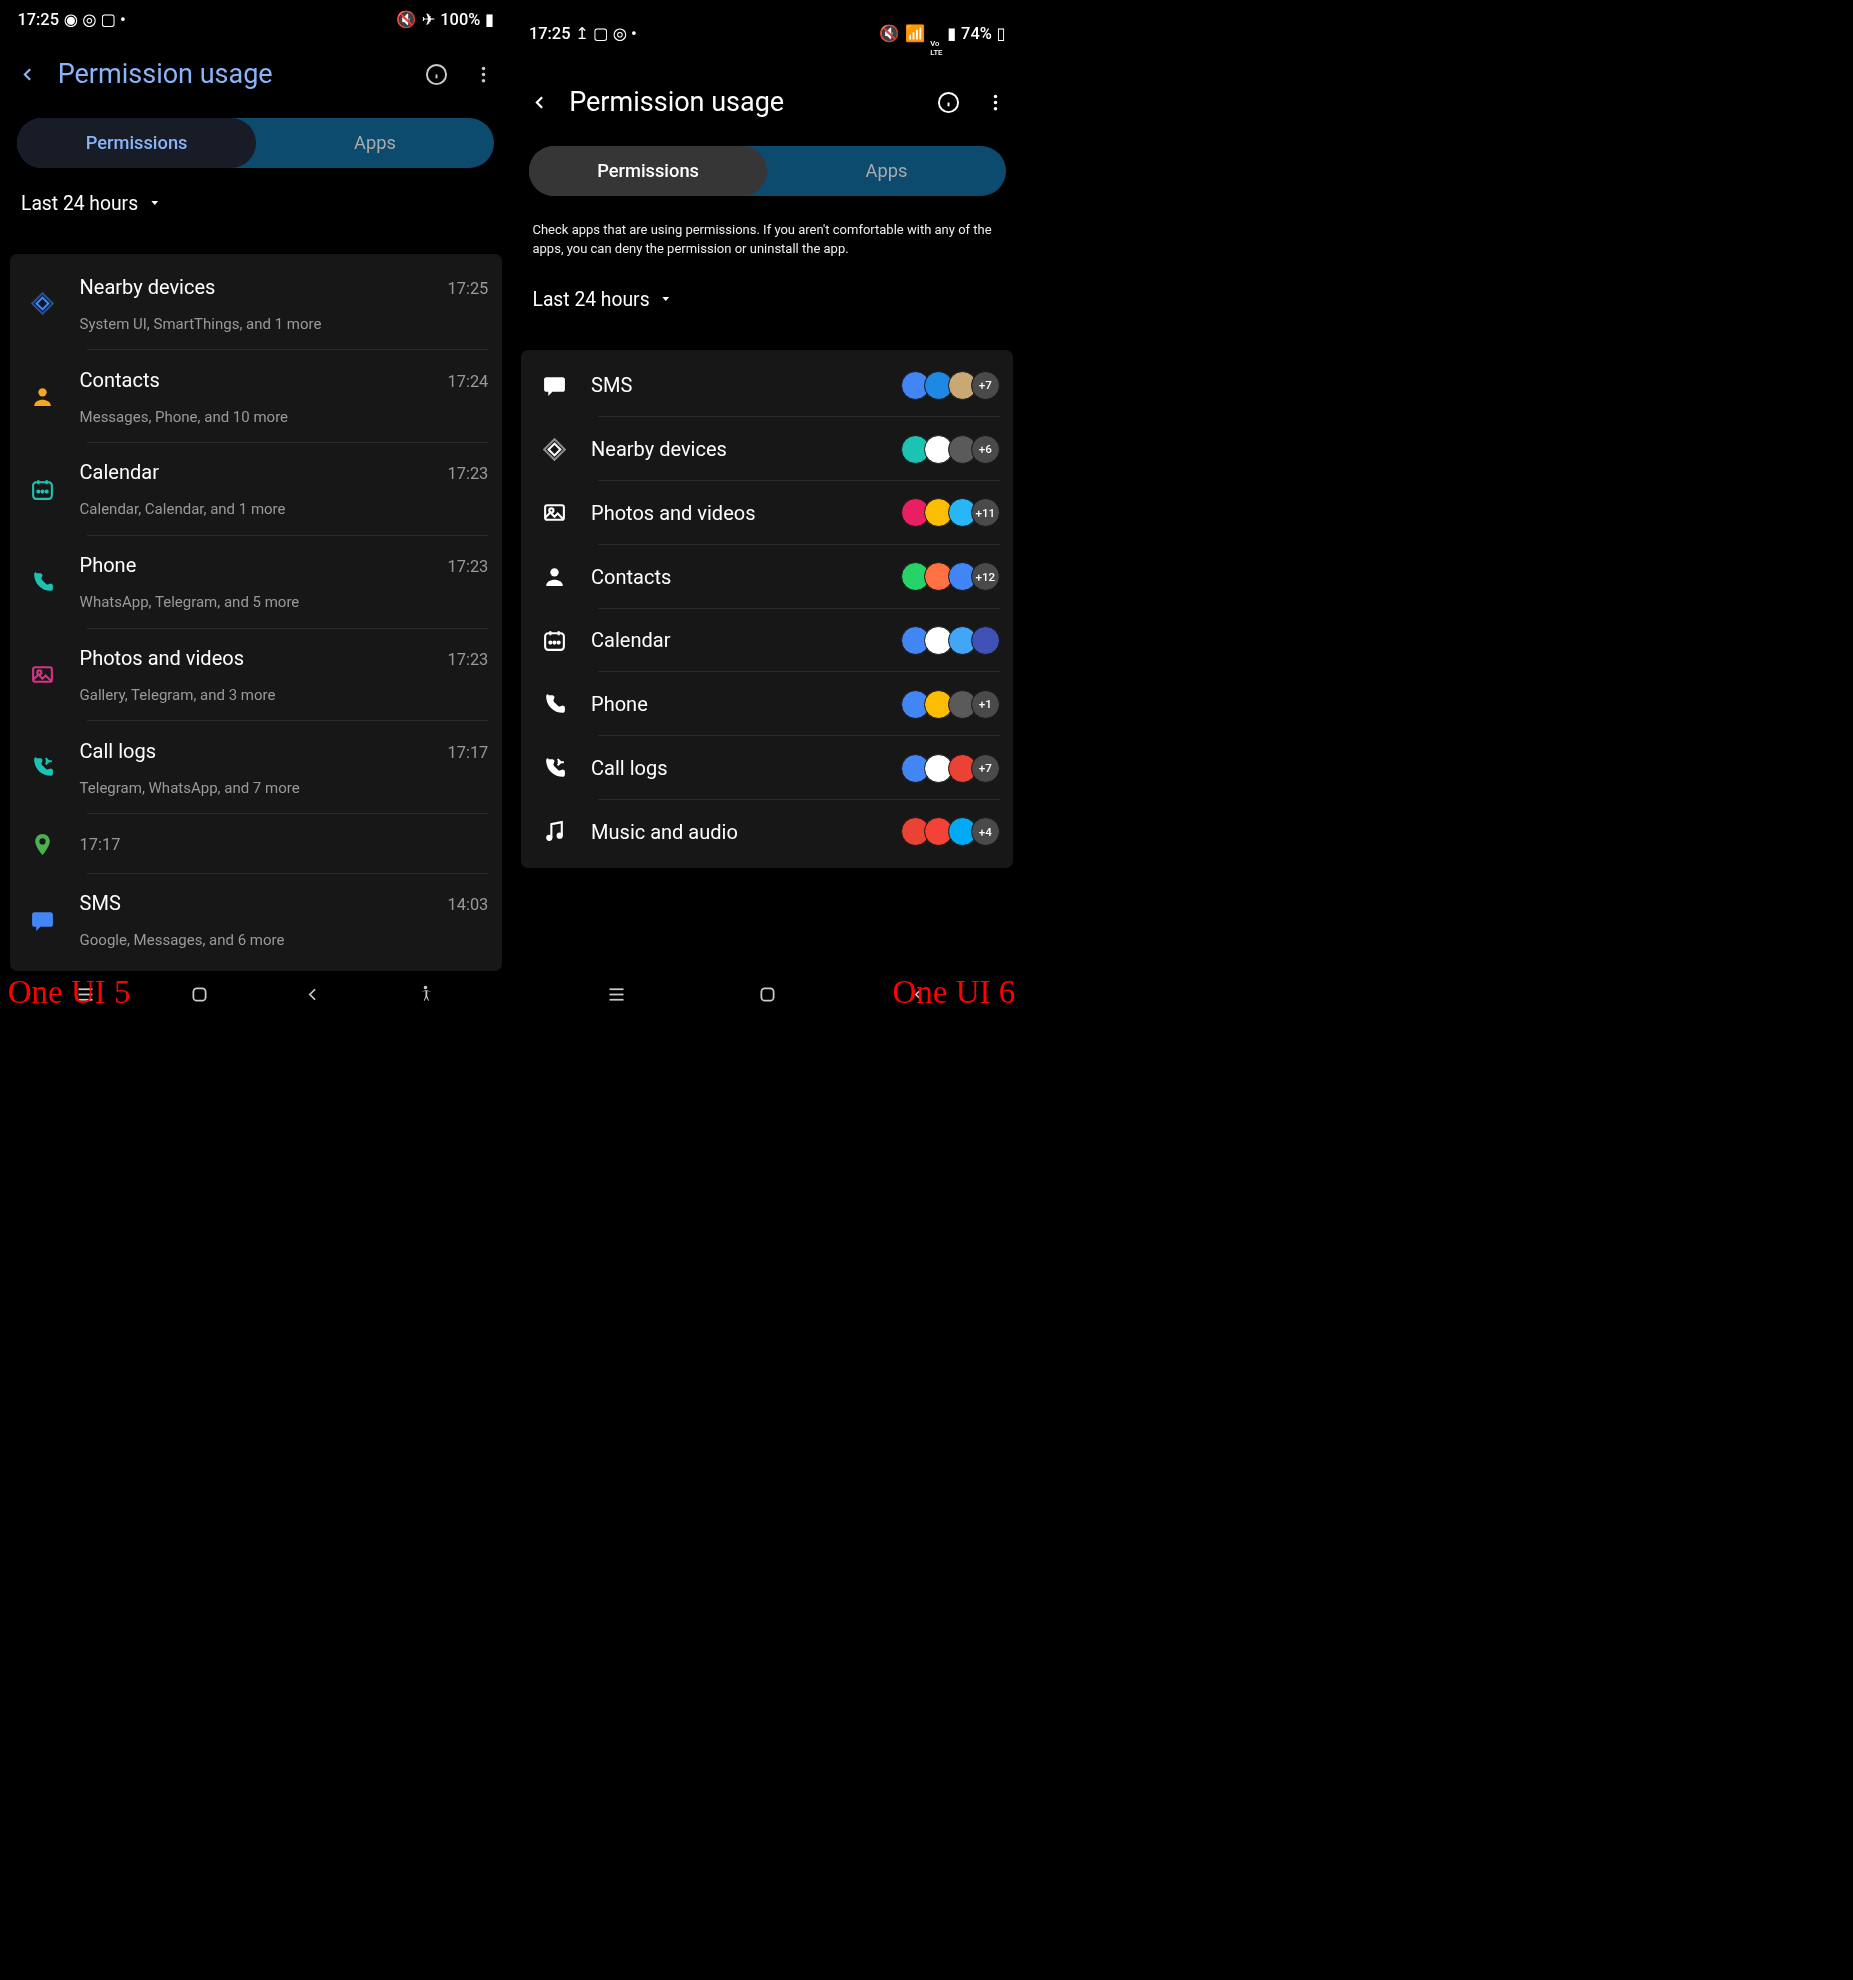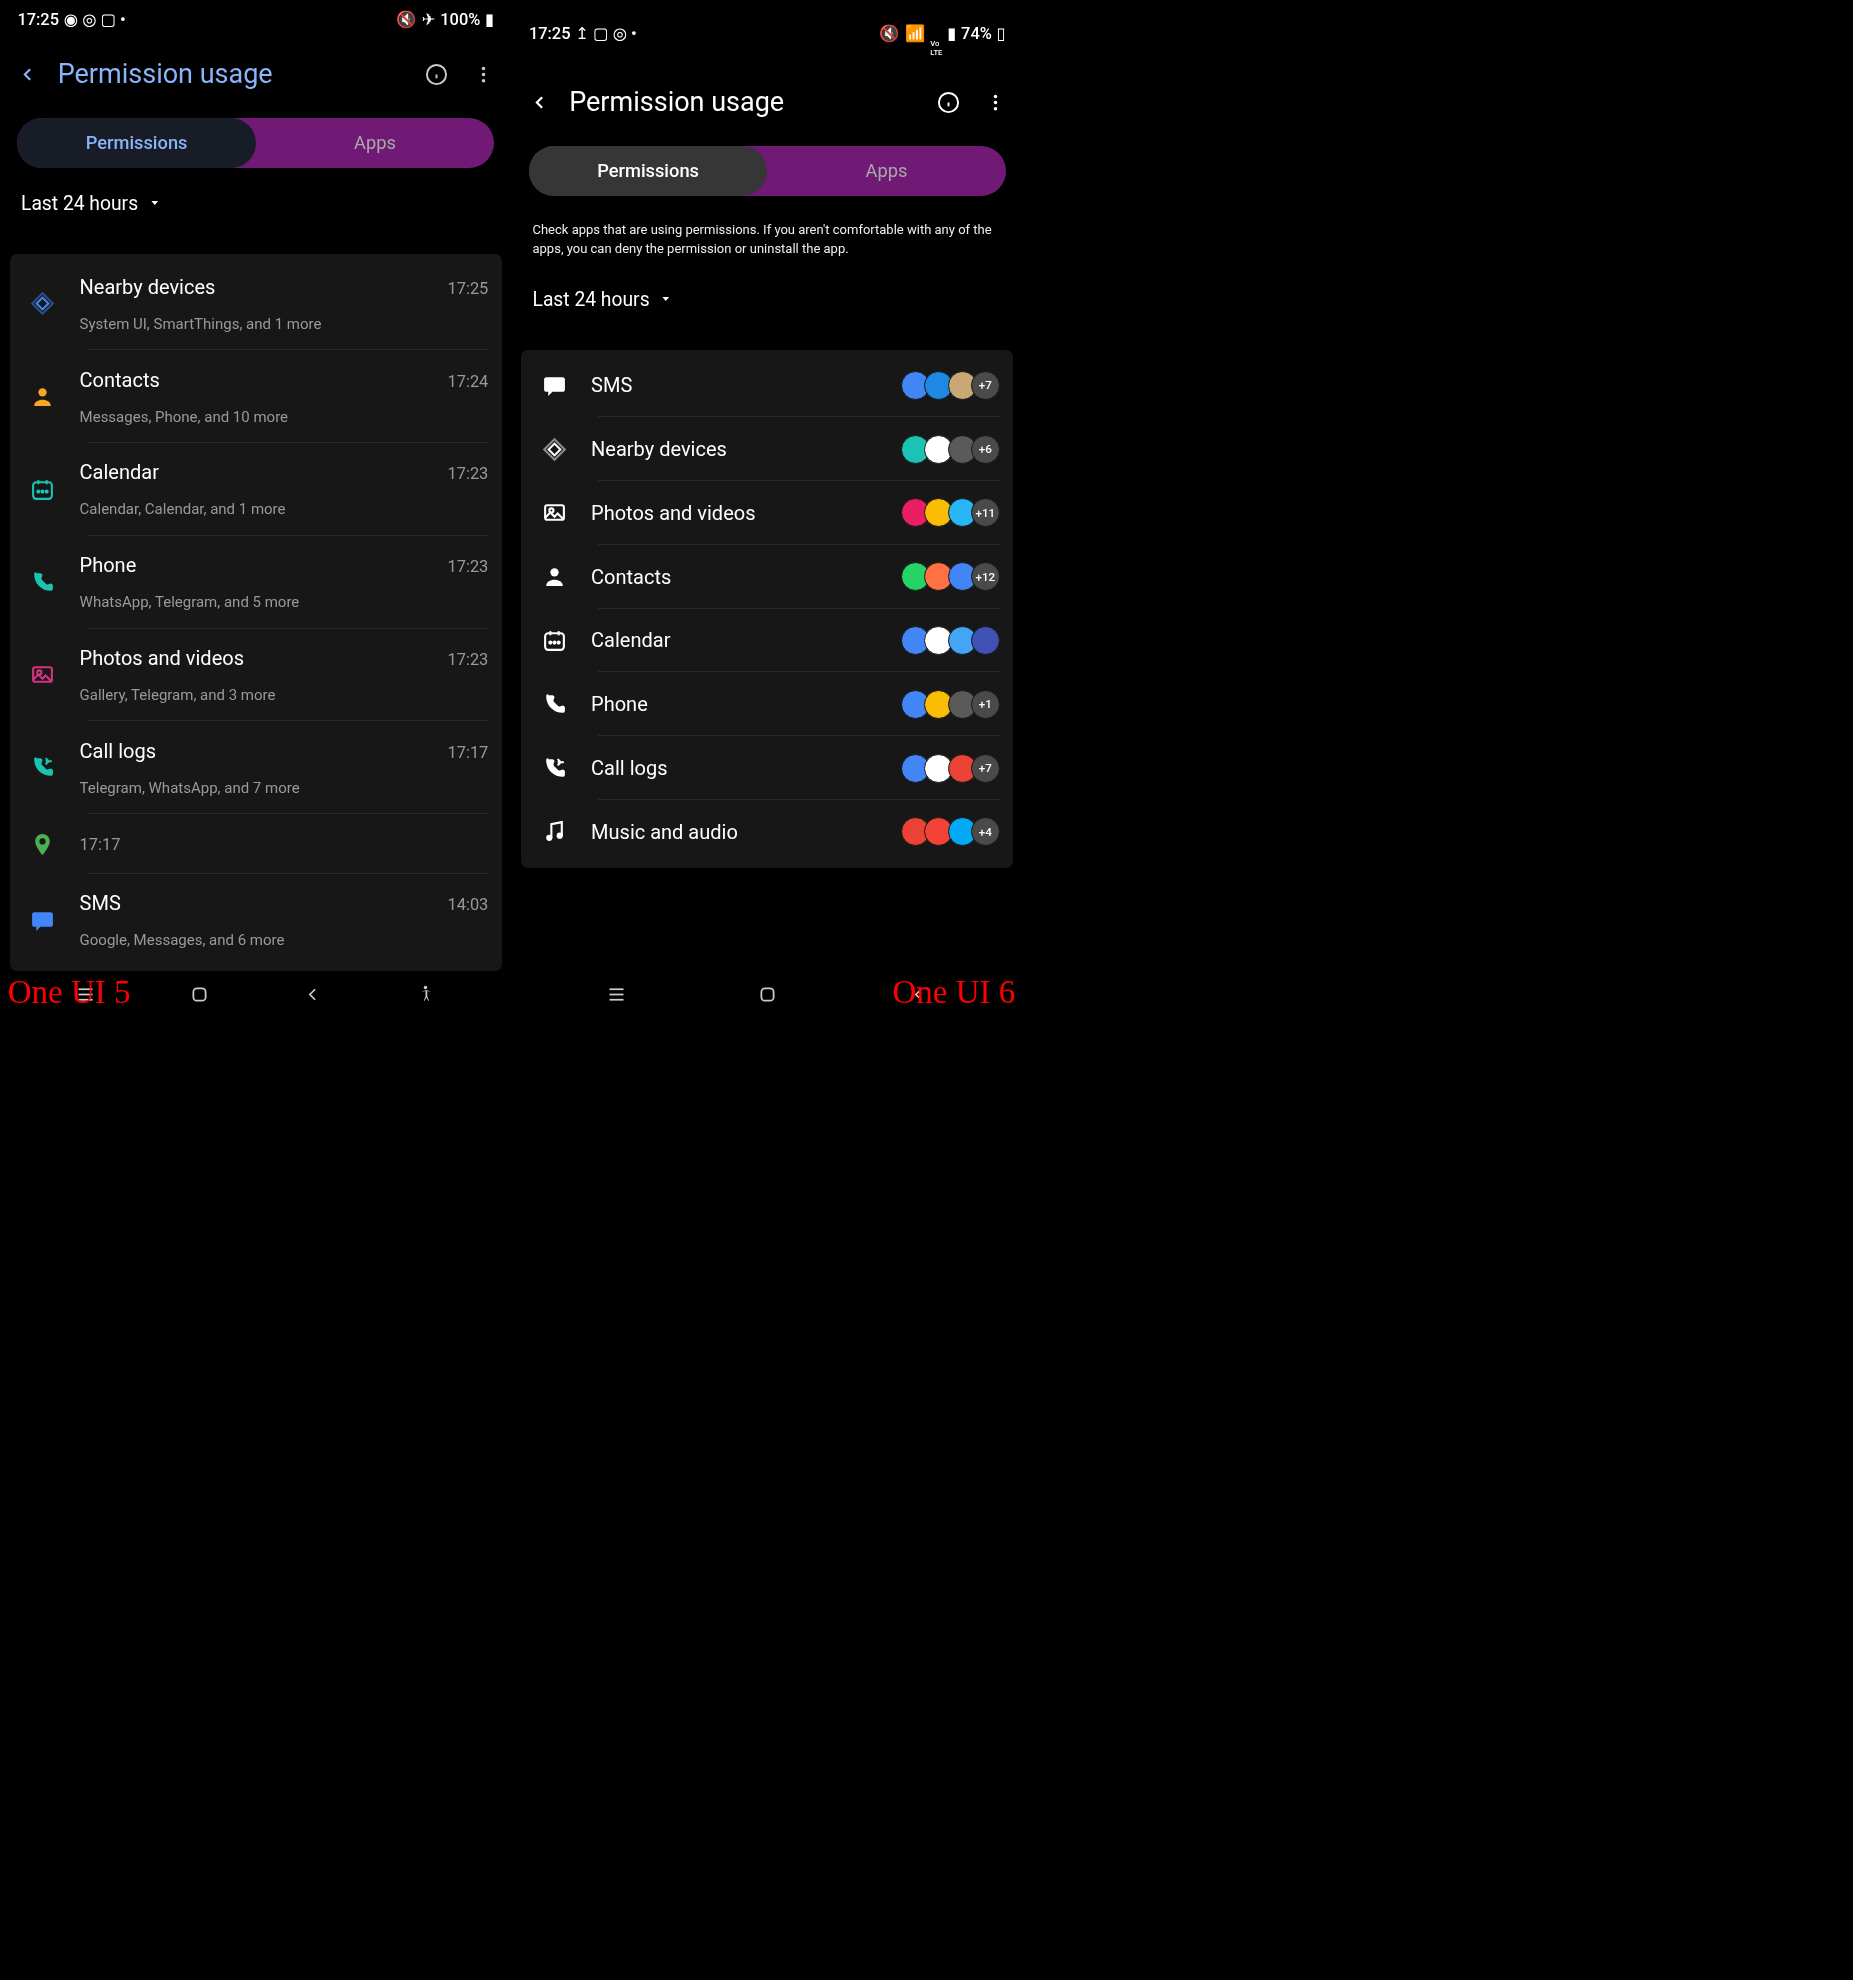--- a/index.html
+++ b/index.html
@@ -31,21 +31,21 @@
   padding: 24px 17.4px 17.4px;
   gap: 19.3px;
 }
 .back-btn { flex-shrink: 0; }
 .page-title { font-size: 27px; font-weight: 400; flex: 1; }
 .page-title.blue { color: #8ab4f8; }
 .header-icons { display: flex; gap: 25px; align-items: center; }
 .tabs {
   display: flex;
   margin: 9.7px 17.4px 24px;
-  background: #701a75;
+  background: #0c4a6e;
   border-radius: 27px;
   padding: 0;
 }
 .tab {
   flex: 1;
   text-align: center;
   padding: 14.5px 0;
   font-size: 18.3px;
   border-radius: 27px;
   color: #aaa;

